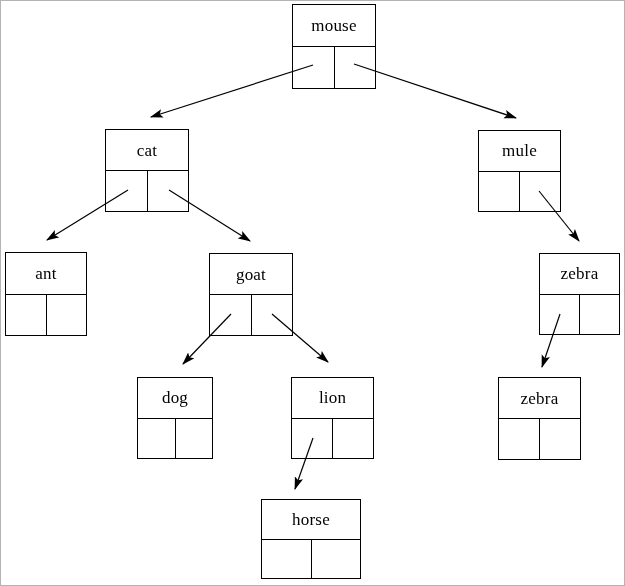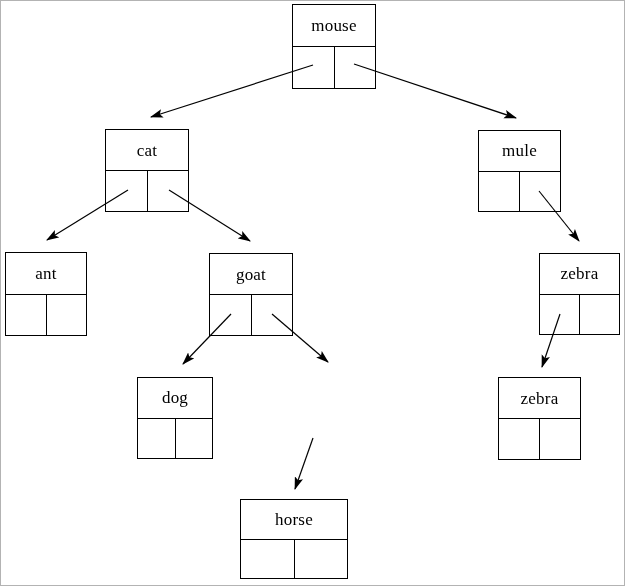--- a/index.html
+++ b/index.html
@@ -126,30 +126,37 @@
   </div>
 
   <div class="node" style="left:136px; top:376px; width:76px; height:82px;">
     <div class="label">dog</div>
     <div class="cells">
       <div class="cell left"></div>
       <div class="cell right"></div>
     </div>
   </div>
 
+  <div class="node" style="left:290px; top:376px; width:83px; height:82px;">
+    <div class="label">lion</div>
+    <div class="cells">
+      <div class="cell left"></div>
+      <div class="cell right"></div>
+    </div>
+  </div>
 
   <div class="node" style="left:497px; top:376px; width:83px; height:83px;">
     <div class="label">zebra</div>
     <div class="cells">
       <div class="cell left"></div>
       <div class="cell right"></div>
     </div>
   </div>
 
-  <div class="node" style="left:239px; top:498px; width:108px; height:80px;">
+  <div class="node" style="left:260px; top:498px; width:100px; height:80px;">
     <div class="label">horse</div>
     <div class="cells">
       <div class="cell left"></div>
       <div class="cell right"></div>
     </div>
   </div>
 
 </div>
 
 </body></html>

